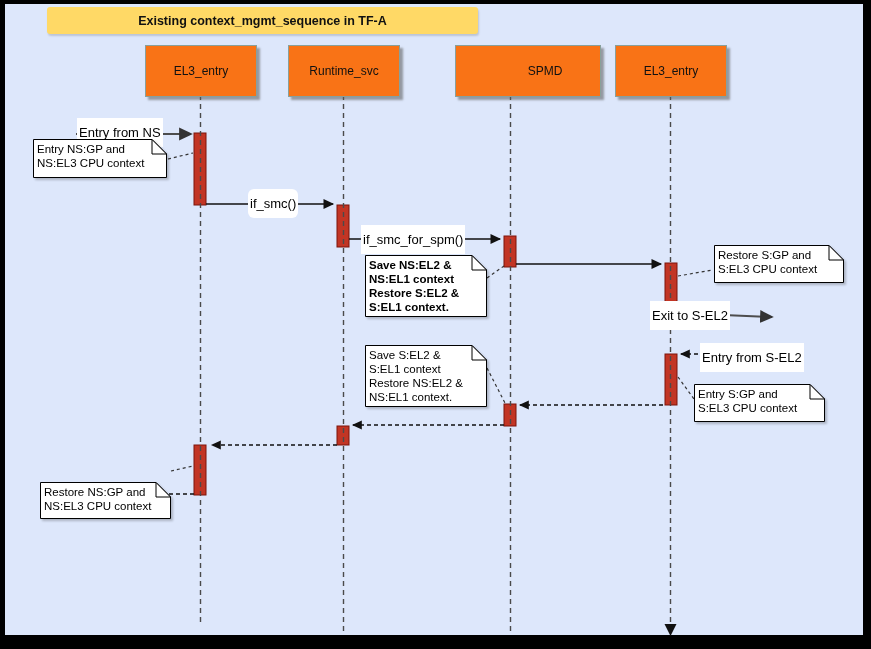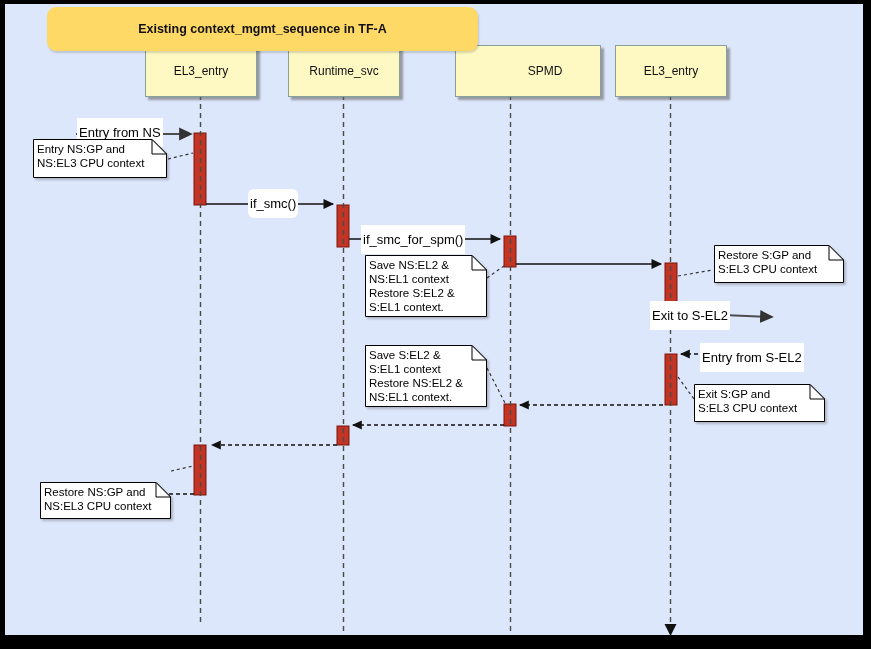--- a/index.html
+++ b/index.html
@@ -4,29 +4,29 @@
 <style>
   html,body{margin:0;padding:0;}
   body{
     width:871px;height:649px;position:relative;overflow:hidden;
     background:#000000;
     font-family:"Liberation Sans",sans-serif;
   }
   #page{position:absolute;left:5px;top:4px;width:858px;height:631px;background:#dde7fb;}
   #canvas{position:absolute;left:0;top:0;z-index:1;}
   .banner{
-    position:absolute;left:47px;top:7px;width:431px;height:44px;z-index:3;
-    background:#ffd966;border-radius:9px;
+    position:absolute;left:47px;top:7px;width:431px;height:27px;z-index:3;
+    background:#ffd966;border-radius:3px;
     display:flex;align-items:center;justify-content:center;
     font-size:12.5px;font-weight:bold;color:#111111;
     box-shadow:1px 2px 2px rgba(0,0,0,0.15);
   }
   .actor{
     position:absolute;width:110px;height:50px;z-index:2;
-    background:#fef9c3;border:1px solid #88a09b;
+    background:#f97316;border:1px solid #88a09b;
     box-shadow:3px 3px 2px rgba(90,90,90,0.55);
     display:flex;align-items:center;justify-content:center;
     font-size:12px;color:#111111;text-align:right;
   }
   .note{position:absolute;z-index:3;filter:drop-shadow(2px 2px 1px rgba(0,0,0,0.22));}
   .note svg{position:absolute;left:0;top:0;}
   .note-text{
     position:relative;z-index:1;padding:3px 15px 2px 4px;
     font-size:11.5px;line-height:14px;white-space:pre-line;color:#000000;
   }
@@ -117,21 +117,21 @@
 <div class="msg-label" style="left:700px;top:343px;">Entry from S-EL2</div>
 
 <div class="note" style="left:33px;top:139px;width:134px;height:39px;">
     <svg width="134" height="39">
       <path d="M0.5,0.5 H119 L133.5,15 V38.5 H0.5 Z" fill="#ffffff" stroke="#000000" stroke-width="1"></path>
       <path d="M119,0.5 V15 H133.5 Z" fill="#ffffff" stroke="#000000" stroke-width="1"></path>
     </svg>
   <div class="note-text">Entry NS:GP and
 NS:EL3 CPU context</div>
 </div>
-<div class="note" style="left:365px;top:255px;width:122px;height:62px;">
+<div class="note" style="left:365px;top:255px;width:122px;height:62px;font-weight:bold;">
     <svg width="122" height="62">
       <path d="M0.5,0.5 H107 L121.5,15 V61.5 H0.5 Z" fill="#ffffff" stroke="#000000" stroke-width="1"></path>
       <path d="M107,0.5 V15 H121.5 Z" fill="#ffffff" stroke="#000000" stroke-width="1"></path>
     </svg>
   <div class="note-text">Save NS:EL2 &amp;
 NS:EL1 context
 Restore S:EL2 &amp;
 S:EL1 context.</div>
 </div>
 <div class="note" style="left:714px;top:245px;width:130px;height:38px;">
@@ -150,21 +150,21 @@
   <div class="note-text">Save S:EL2 &amp;
 S:EL1 context
 Restore NS:EL2 &amp;
 NS:EL1 context.</div>
 </div>
 <div class="note" style="left:694px;top:384px;width:131px;height:38px;">
     <svg width="131" height="38">
       <path d="M0.5,0.5 H116 L130.5,15 V37.5 H0.5 Z" fill="#ffffff" stroke="#000000" stroke-width="1"></path>
       <path d="M116,0.5 V15 H130.5 Z" fill="#ffffff" stroke="#000000" stroke-width="1"></path>
     </svg>
-  <div class="note-text">Exit S:GP and
+  <div class="note-text">Entry S:GP and
 S:EL3 CPU context</div>
 </div>
 <div class="note" style="left:40px;top:451px;width:131px;height:37px;margin-top:31px;">
     <svg width="131" height="37">
       <path d="M0.5,0.5 H116 L130.5,15 V36.5 H0.5 Z" fill="#ffffff" stroke="#000000" stroke-width="1"></path>
       <path d="M116,0.5 V15 H130.5 Z" fill="#ffffff" stroke="#000000" stroke-width="1"></path>
     </svg>
   <div class="note-text">Restore NS:GP and
 NS:EL3 CPU context</div>
 </div>

